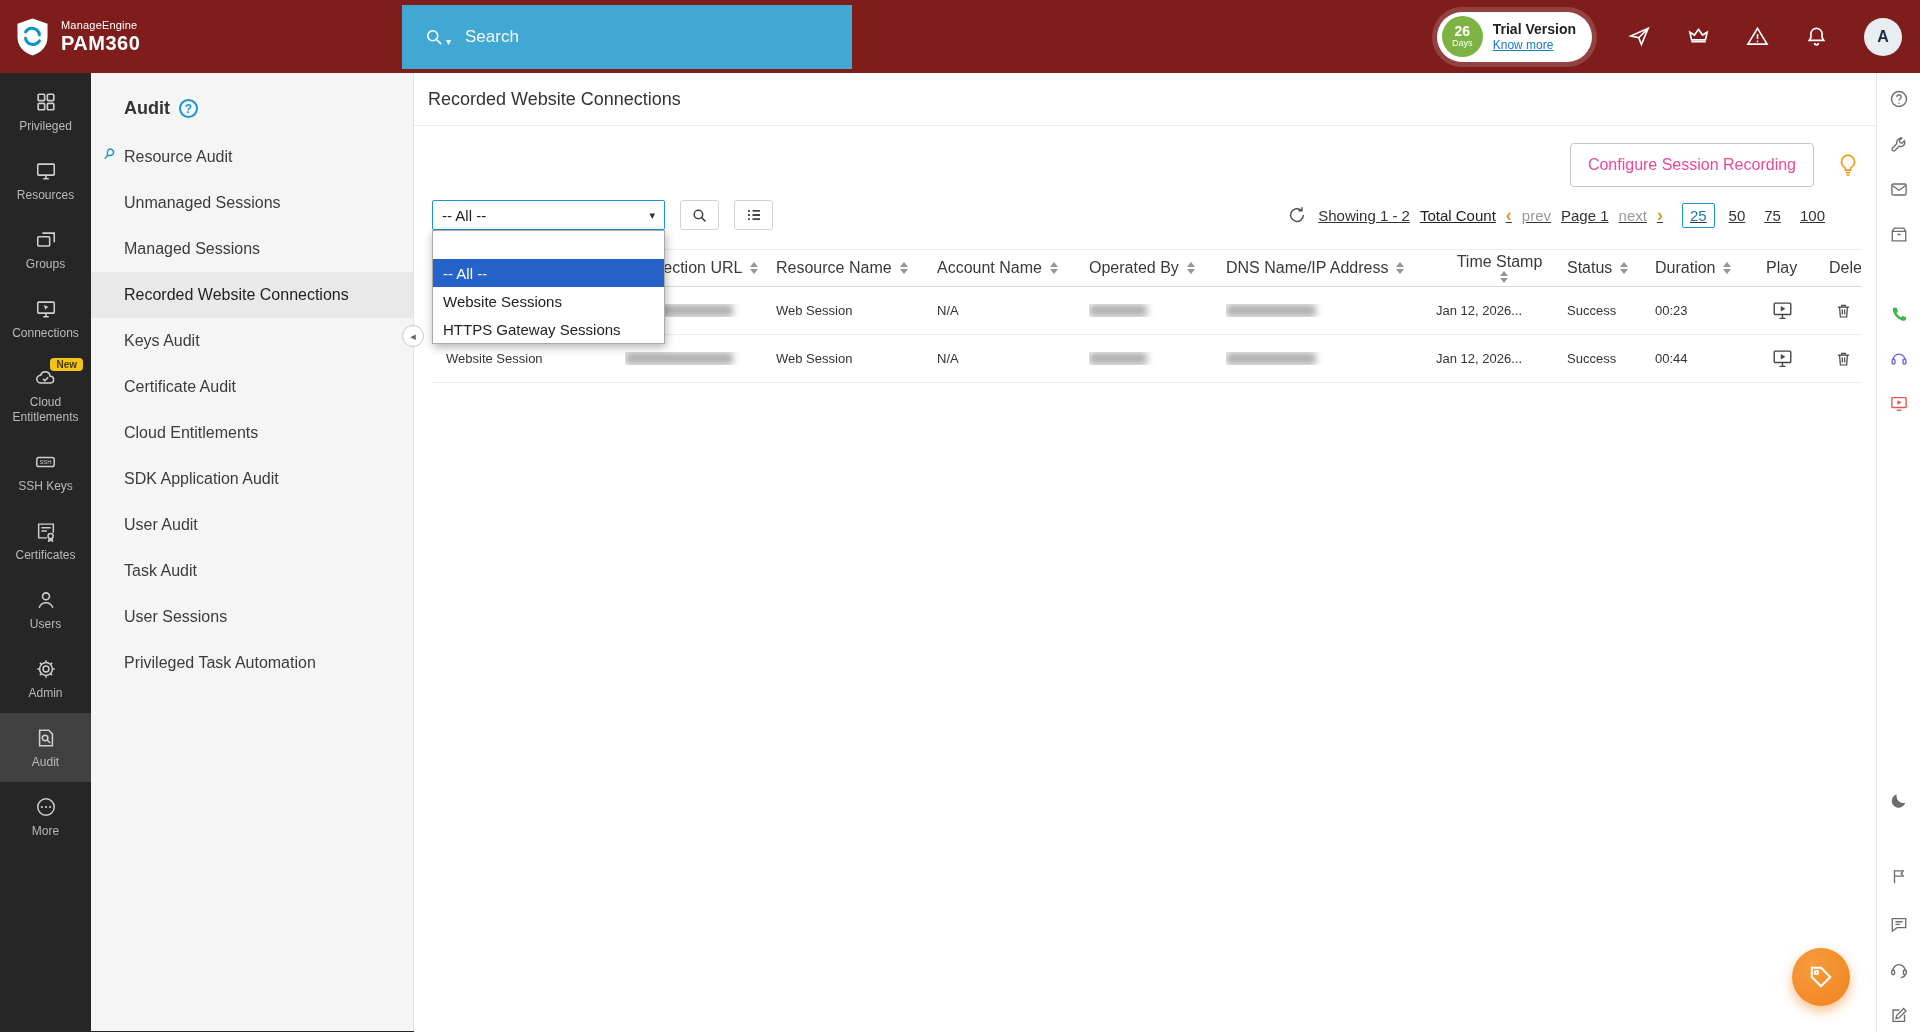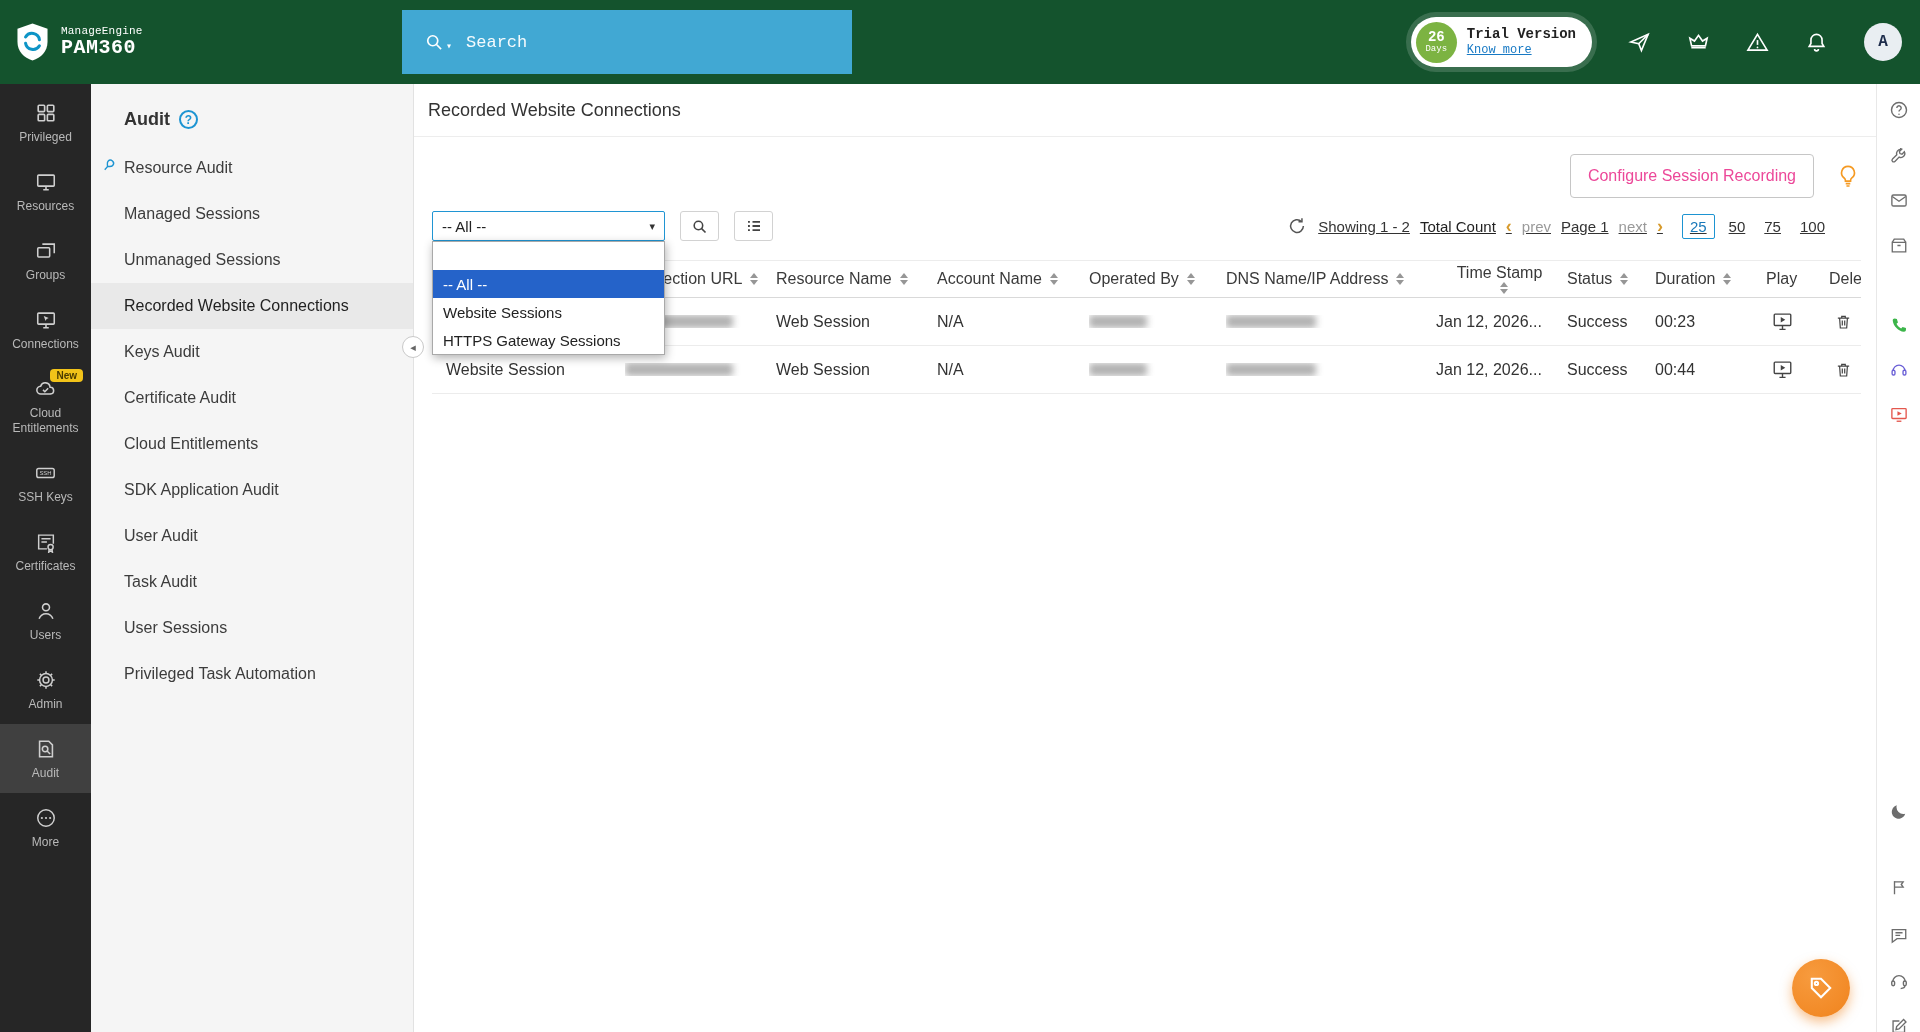--- a/index.html
+++ b/index.html
@@ -1,20 +1,20 @@
 <!DOCTYPE html>
 <html><head>
 <meta charset="utf-8">
 <style>
   * { margin:0; padding:0; box-sizing:border-box; }
   html,body { width:1920px; height:1032px; overflow:hidden; }
   body { font-family:"Liberation Sans","DejaVu Sans",sans-serif; background:#fff; color:#333; }
 
   
-  .topbar { height:84px; background:#14532d; display:flex; align-items:center; color:#fff; position:relative; z-index:60;font-family:Liberation Mono, monospace; }
+  .topbar { height:73px; background:#7f1d1d; display:flex; align-items:center; color:#fff; position:relative; z-index:60; }
   .logo { display:flex; align-items:center; gap:10px; padding-left:14px; width:402px; cursor:pointer; }
   .logo-text { display:flex; flex-direction:column; line-height:1.1; }
   .brand-top { font-size:11px; letter-spacing:.2px; }
   .brand-bottom { font-size:20px; font-weight:bold; letter-spacing:.5px; }
   .searchband { width:450px; height:64px; background:#41a8d3; display:flex; align-items:center; gap:14px; padding:0 22px; cursor:text; }
   .search-ic { display:flex; align-items:flex-end; gap:2px; }
   .search-caret { font-size:10px; color:#fff; }
   .search-ph { font-size:17px; color:rgba(255,255,255,.95); }
   .top-right { margin-left:auto; display:flex; align-items:center; gap:36px; padding-right:18px; }
   .trial-pill { background:#fff; border-radius:27px; height:50px; display:flex; align-items:center; gap:10px; padding:0 16px 0 5px; box-shadow:0 0 0 5px rgba(255,255,255,.16); cursor:pointer; }
@@ -69,21 +69,21 @@
   .size.active { border:1px solid #1d94d2; color:#1878b9; border-radius:2px; padding:3px 7px; }
 
   .dropdown { position:absolute; top:157px; left:18px; width:233px; background:#fff; border:1px solid #a9a9a9; box-shadow:1px 3px 9px rgba(0,0,0,.3); z-index:50; }
   .option { height:28px; display:flex; align-items:center; padding:0 10px; font-size:15px; color:#222; cursor:pointer; }
   .option.sel { background:#2563c9; color:#fff; }
 
   .table { position:absolute; top:176px; left:18px; width:1429px; overflow:hidden; }
   .thead { display:flex; border-top:1px solid #ececec; border-bottom:1px solid #d9d9d9; height:38px; align-items:center; }
   .th { display:flex; align-items:center; font-size:16px; color:#3a3a3a; white-space:nowrap; overflow:hidden; flex:none; padding-right:4px; }
   .tr { display:flex; align-items:center; height:48px; border-bottom:1px solid #ececec; }
-  .td { font-size:16px; color:#333; white-space:nowrap; overflow:hidden; flex:none; padding-right:4px; display:flex; align-items:center; }
+  .td { font-size:13px; color:#333; white-space:nowrap; overflow:hidden; flex:none; padding-right:4px; display:flex; align-items:center; }
   .first { padding-left:14px; }
   .sort { display:inline-flex; flex-direction:column; gap:2px; margin-left:8px; cursor:pointer; }
   .sort i { width:0; height:0; border-left:4px solid transparent; border-right:4px solid transparent; display:block; }
   .sort .up { border-bottom:5px solid #969696; }
   .sort .down { border-top:5px solid #969696; }
   .blur { display:inline-block; height:13px; border-radius:2px; background:#8f8f8f; filter:blur(3.5px); opacity:.7; }
   .icon-btn { color:#444; cursor:pointer; display:inline-flex; margin-left:6px; }
 
   .fab { position:absolute; right:26px; bottom:35px; width:58px; height:58px; border-radius:50%;
          background:radial-gradient(circle at 35% 30%, #f79b3e, #f0831d); display:flex; align-items:center; justify-content:center;
@@ -273,22 +273,22 @@
       <span class="sn-title">Audit</span>
       <span class="help-dot">?</span>
     </div>
     <div id="sidenav-items">
         <div class="nav-item"><span class="pin">
             <svg width="15" height="15" viewBox="0 0 24 24" fill="none" stroke="currentColor" stroke-width="2.2" style="transform:rotate(42deg)">
               <path d="M12 2.5a5 5 0 0 1 5 5c0 2.4-1.8 3.7-3.2 5.1L12 14.2l-1.8-1.6C8.8 11.2 7 9.9 7 7.5a5 5 0 0 1 5-5z"></path>
               <path d="M12 14.5V21"></path>
             </svg>
           </span><span>Resource Audit</span></div>
+        <div class="nav-item"><span>Unmanaged Sessions</span></div>
         <div class="nav-item"><span>Managed Sessions</span></div>
-        <div class="nav-item"><span>Unmanaged Sessions</span></div>
         <div class="nav-item active"><span>Recorded Website Connections</span></div>
         <div class="nav-item"><span>Keys Audit</span></div>
         <div class="nav-item"><span>Certificate Audit</span></div>
         <div class="nav-item"><span>Cloud Entitlements</span></div>
         <div class="nav-item"><span>SDK Application Audit</span></div>
         <div class="nav-item"><span>User Audit</span></div>
         <div class="nav-item"><span>Task Audit</span></div>
         <div class="nav-item"><span>User Sessions</span></div>
         <div class="nav-item"><span>Privileged Task Automation</span></div>
       </div>

